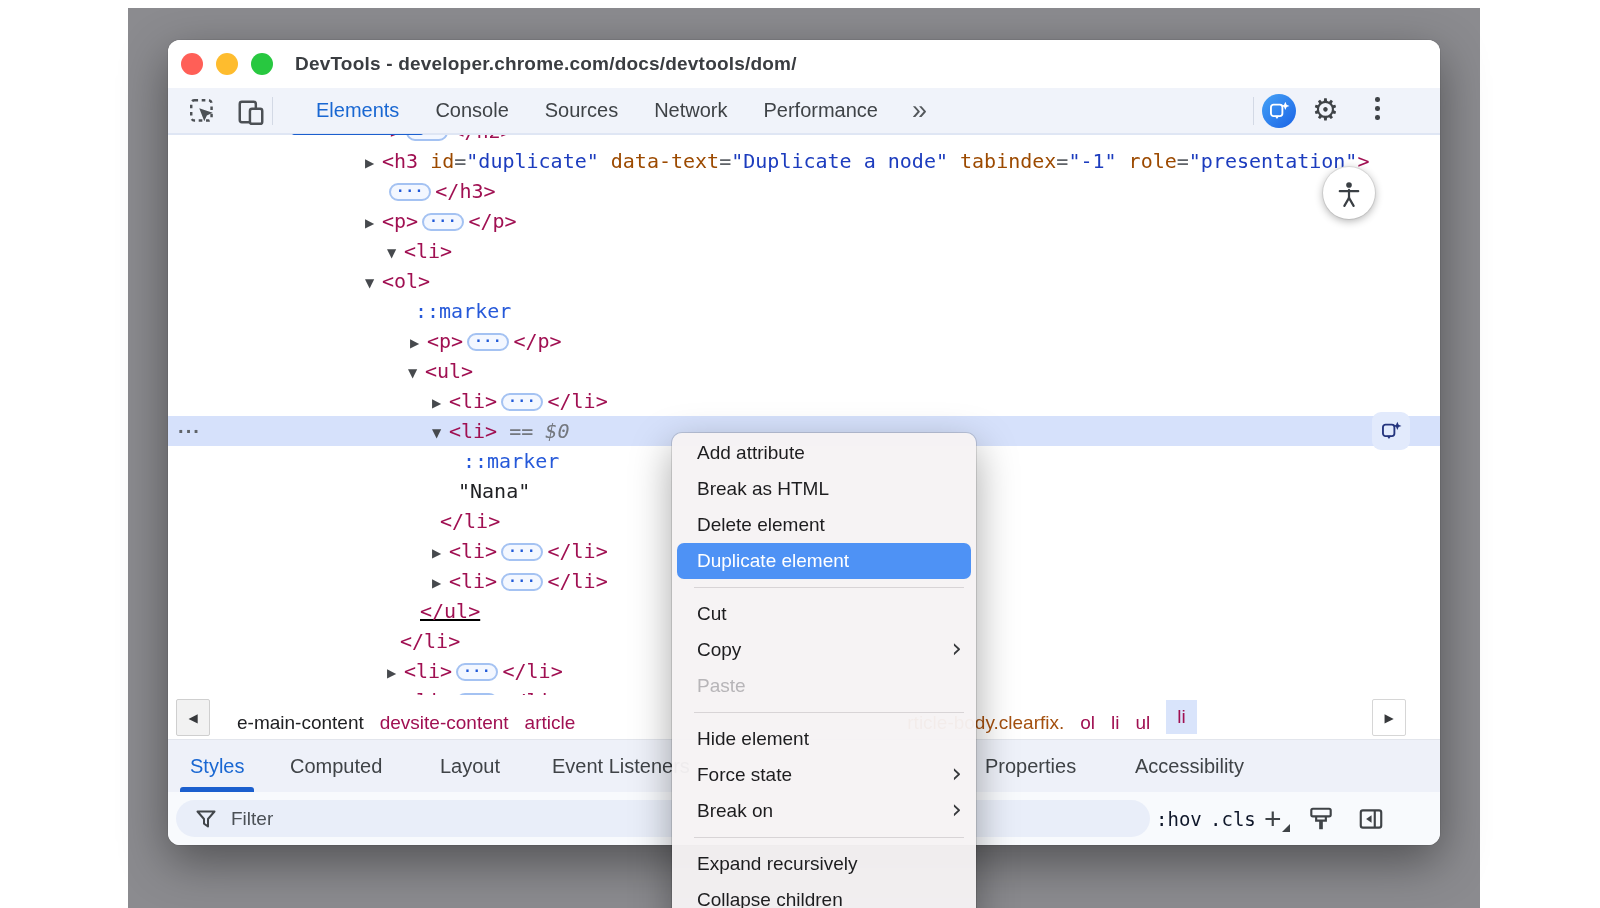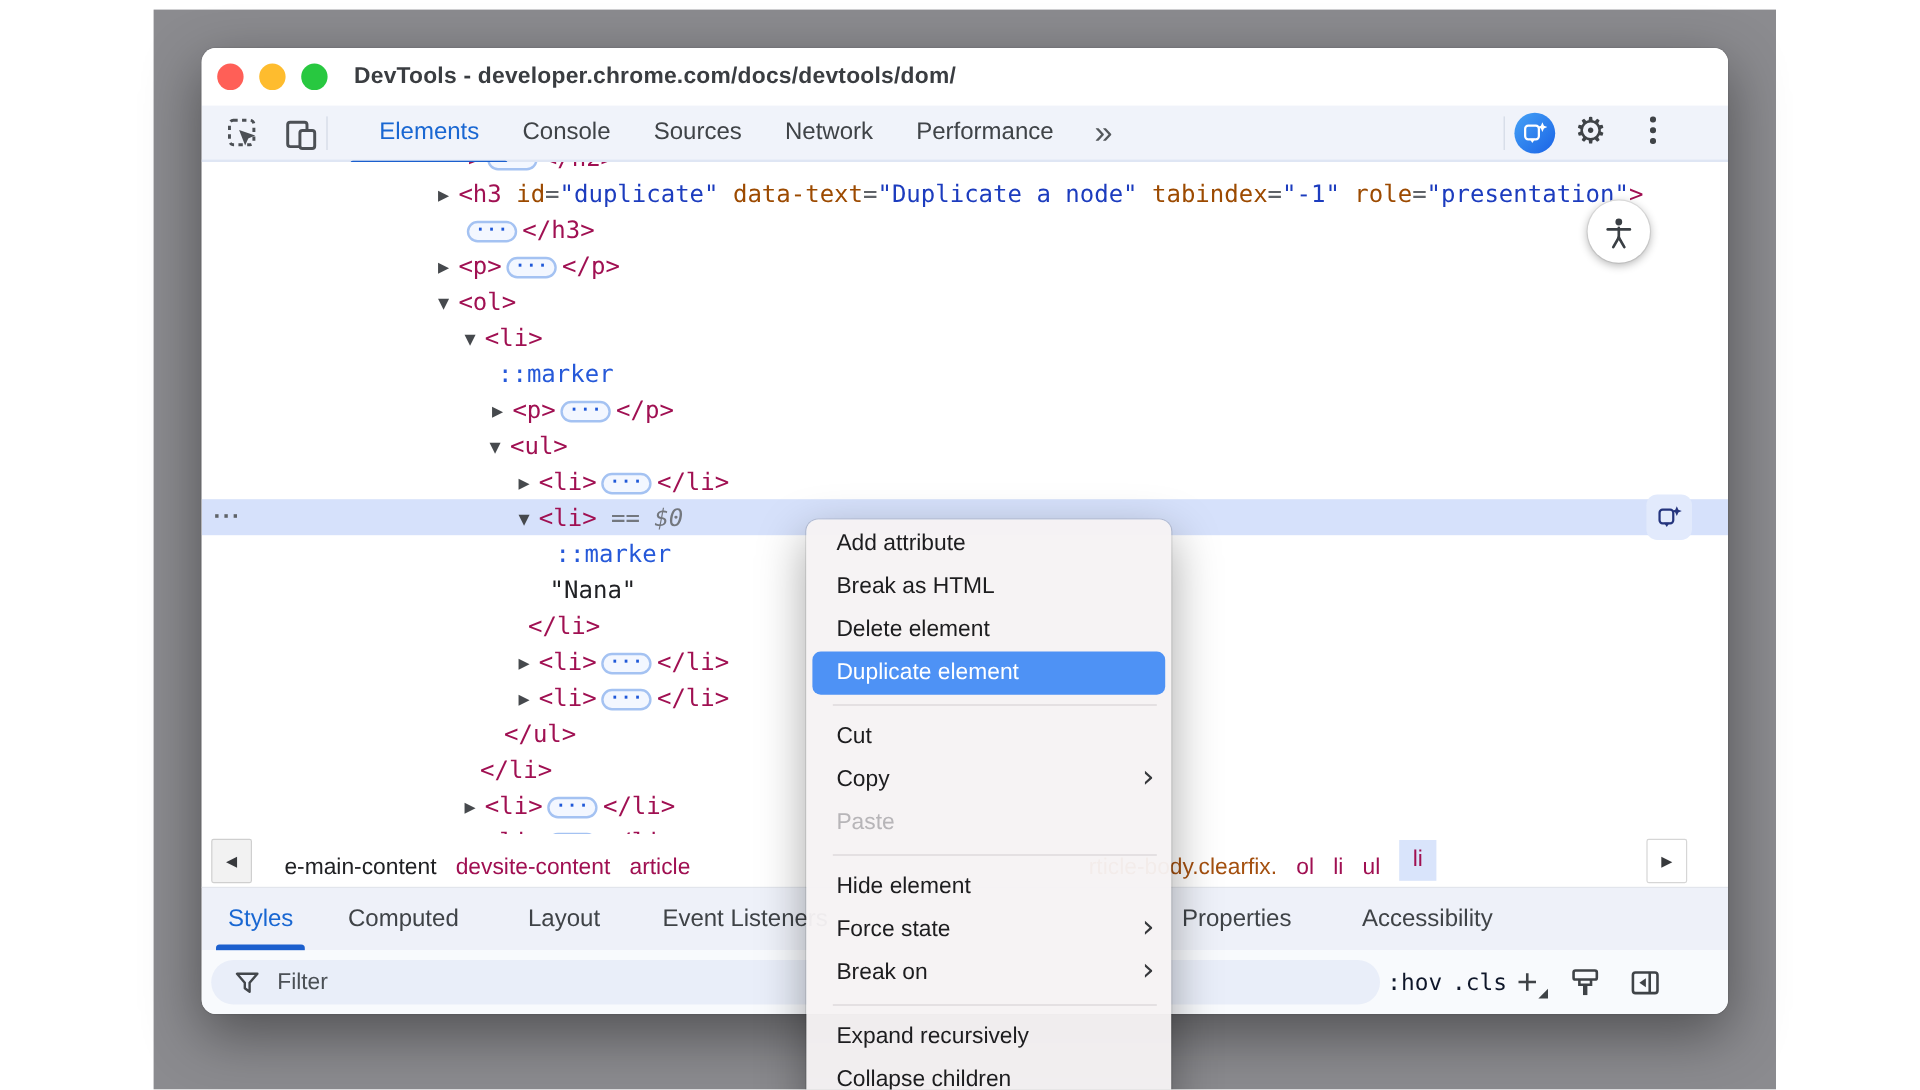--- a/index.html
+++ b/index.html
@@ -141,39 +141,39 @@
         <i></i>
       </span>
   </div>
 
   <div class="dom">
     <div class="dom-lines" id="dom-lines">
         <div class="dline" style="padding-left: 222px;"><span class="c-tag">&gt;</span><span class="pill">···</span><span class="c-tag">&lt;/h2&gt;</span></div>
         <div class="dline" style="padding-left: 197px;"><span class="arrow">▶</span><span class="c-tag">&lt;h3</span><span class="c-attr"> id</span><span class="c-pun">=</span><span class="c-val">"duplicate"</span><span class="c-attr"> data-text</span><span class="c-pun">=</span><span class="c-val">"Duplicate a node"</span><span class="c-attr"> tabindex</span><span class="c-pun">=</span><span class="c-val">"-1"</span><span class="c-attr"> role</span><span class="c-pun">=</span><span class="c-val">"presentation"</span><span class="c-tag">&gt;</span></div>
         <div class="dline" style="padding-left: 217px;"><span class="pill">···</span><span class="c-tag">&lt;/h3&gt;</span></div>
         <div class="dline" style="padding-left: 197px;"><span class="arrow">▶</span><span class="c-tag">&lt;p&gt;</span><span class="pill">···</span><span class="c-tag">&lt;/p&gt;</span></div>
+        <div class="dline" style="padding-left: 219px;"><span class="arrow">▼</span><span class="c-tag">&lt;li&gt;</span></div>
         <div class="dline" style="padding-left: 197px;"><span class="arrow">▼</span><span class="c-tag">&lt;ol&gt;</span></div>
-        <div class="dline" style="padding-left: 219px;"><span class="arrow">▼</span><span class="c-tag">&lt;li&gt;</span></div>
         <div class="dline" style="padding-left: 247px;"><span class="c-pseudo">::marker</span></div>
         <div class="dline" style="padding-left: 242px;"><span class="arrow">▶</span><span class="c-tag">&lt;p&gt;</span><span class="pill">···</span><span class="c-tag">&lt;/p&gt;</span></div>
         <div class="dline" style="padding-left: 240px;"><span class="arrow">▼</span><span class="c-tag">&lt;ul&gt;</span></div>
         <div class="dline" style="padding-left: 264px;"><span class="arrow">▶</span><span class="c-tag">&lt;li&gt;</span><span class="pill">···</span><span class="c-tag">&lt;/li&gt;</span></div>
         <div class="dline sel" style="padding-left: 264px;"><span class="sel-dots">···</span><span class="arrow">▼</span><span class="c-tag">&lt;li&gt;</span><span class="c-meta"> == </span><span class="c-dollar">$0</span><span class="row-badge">
             <svg width="22" height="22" viewBox="0 0 26 24" fill="none">
               <rect x="3.5" y="4.5" width="13.5" height="13.5" rx="3" stroke="currentColor" stroke-width="2.2"></rect>
               <path d="M7.8 17.5 H13.4 L10.6 21.6 Z" fill="currentColor"></path>
               <path d="M20.5 1.2 L22 4.6 L25.4 6 L22 7.4 L20.5 10.8 L19 7.4 L15.6 6 L19 4.6 Z" fill="currentColor"></path>
             </svg>
           </span></div>
         <div class="dline" style="padding-left: 295px;"><span class="c-pseudo">::marker</span></div>
         <div class="dline" style="padding-left: 290px;"><span class="c-plain">"Nana"</span></div>
         <div class="dline" style="padding-left: 272px;"><span class="c-tag">&lt;/li&gt;</span></div>
         <div class="dline" style="padding-left: 264px;"><span class="arrow">▶</span><span class="c-tag">&lt;li&gt;</span><span class="pill">···</span><span class="c-tag">&lt;/li&gt;</span></div>
         <div class="dline" style="padding-left: 264px;"><span class="arrow">▶</span><span class="c-tag">&lt;li&gt;</span><span class="pill">···</span><span class="c-tag">&lt;/li&gt;</span></div>
-        <div class="dline" style="padding-left: 252px;"><span class="c-tag">&lt;/ul&gt;</span></div>
+        <div class="dline" style="padding-left: 252px; text-decoration: underline;"><span class="c-tag">&lt;/ul&gt;</span></div>
         <div class="dline" style="padding-left: 232px;"><span class="c-tag">&lt;/li&gt;</span></div>
         <div class="dline" style="padding-left: 219px;"><span class="arrow">▶</span><span class="c-tag">&lt;li&gt;</span><span class="pill">···</span><span class="c-tag">&lt;/li&gt;</span></div>
         <div class="dline" style="padding-left: 219px;"><span class="arrow">▶</span><span class="c-tag">&lt;li&gt;</span><span class="pill">···</span><span class="c-tag">&lt;/li&gt;</span></div>
       </div>
     <div class="fab">
       <svg width="32" height="32" viewBox="0 0 52 52" fill="none" stroke="#3a3f44" stroke-width="3.6" stroke-linecap="round">
         <circle cx="26" cy="13" r="4.6" fill="#3a3f44" stroke="none"></circle>
         <path d="M11 23 H41"></path>
           <path d="M26 21 V34"></path>
           <path d="M26 34 L18.5 47"></path>

